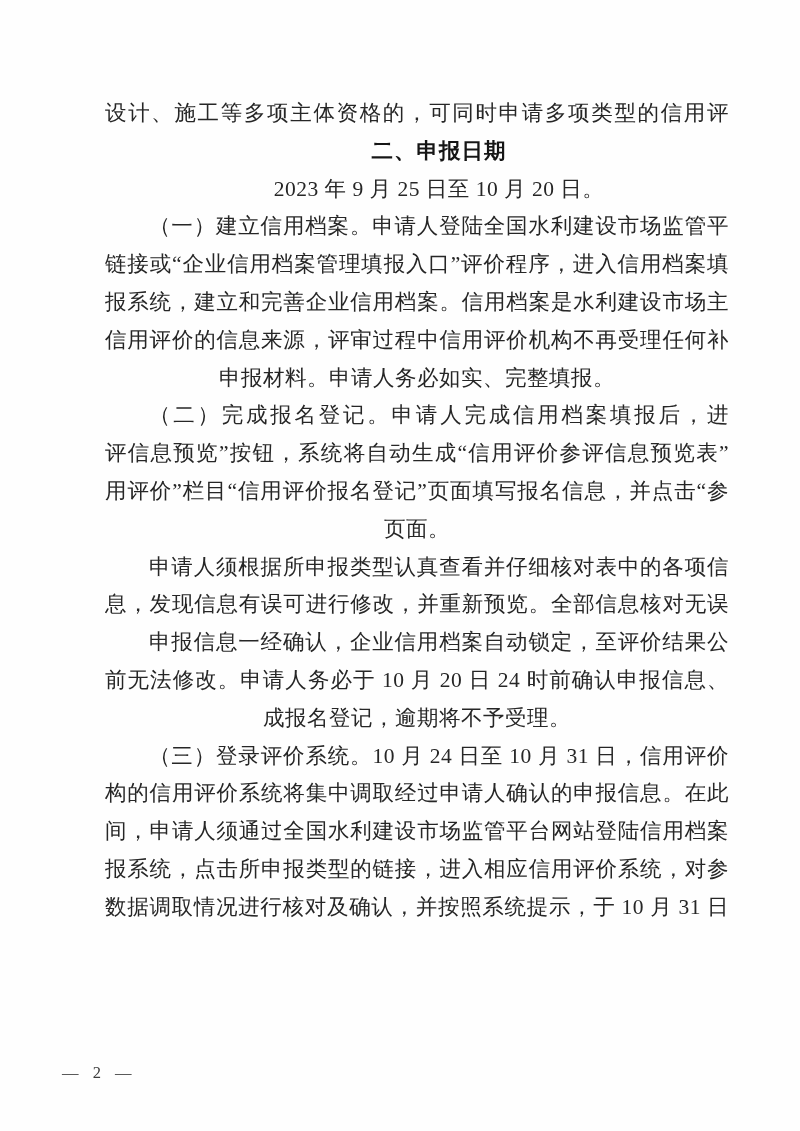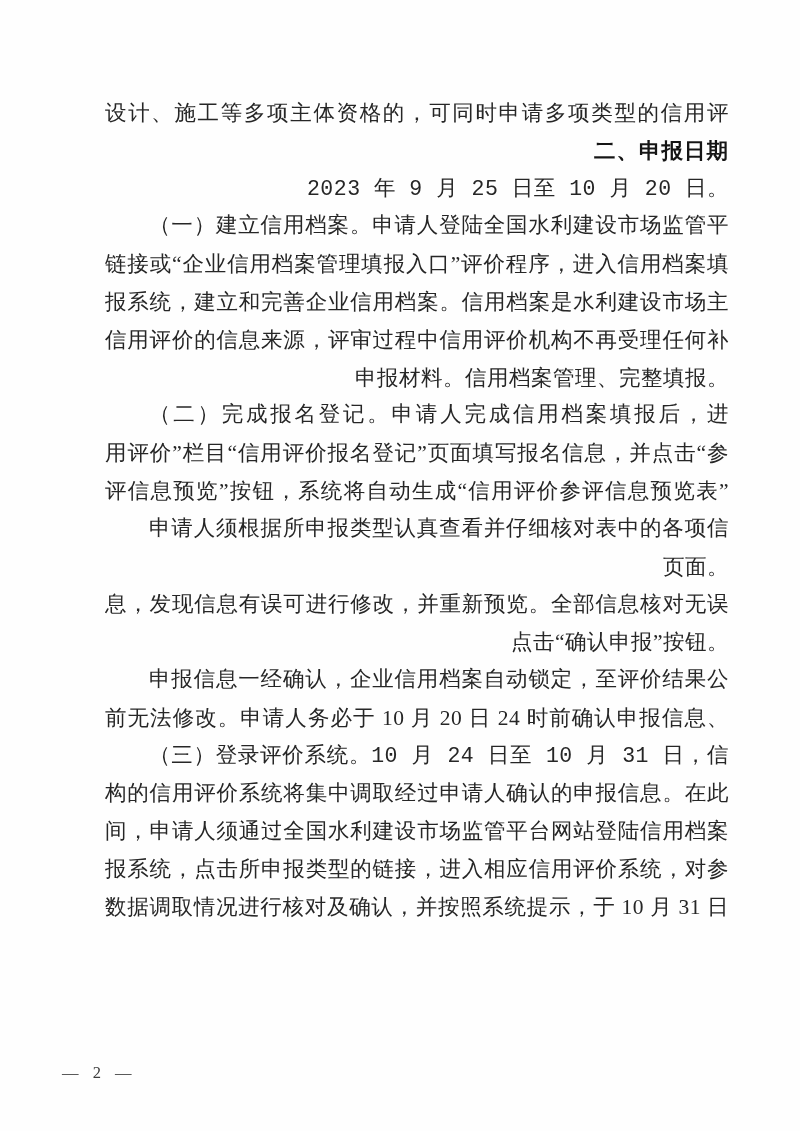--- a/index.html
+++ b/index.html
@@ -19,27 +19,27 @@
     width: 624px;
   }
   .line {
     height: 37.8px;
     line-height: 37.8px;
     font-size: 21.5px;
     color: #262626;
     letter-spacing: 0.5px;
     overflow: hidden;
   }
-  .line.indent { text-indent: 44px; font-family: Liberation Mono, monospace; }
+  .line.indent { text-indent: 44px; }
   .line.fill {
     text-align: justify;
     text-align-last: justify;
   }
   .line.short {
-    text-align: right;
+    text-align: center;
     white-space: nowrap;
   }
   .line.heading {
     font-family: "Liberation Sans", sans-serif;
     font-weight: 700;
     color: #151515;
     letter-spacing: 1px;
   }
   .footer {
     position: absolute;
@@ -57,30 +57,30 @@
 
 <div class="page">
   <div class="content" id="document-body">
       <div class="line fill">设计、施工等多项主体资格的，可同时申请多项类型的信用评价。</div>
       <div class="line heading indent short">二、申报日期</div>
       <div class="line indent short">2023 年 9 月 25 日至 10 月 20 日。</div>
       <div class="line indent fill">（一）建立信用档案。申请人登陆全国水利建设市场监管平台</div>
       <div class="line fill">链接或“企业信用档案管理填报入口”评价程序，进入信用档案填</div>
       <div class="line fill">报系统，建立和完善企业信用档案。信用档案是水利建设市场主体</div>
       <div class="line fill">信用评价的信息来源，评审过程中信用评价机构不再受理任何补充</div>
-      <div class="line short">申报材料。信用档案管理、完整填报。</div>
+      <div class="line short">申报材料。申请人务必如实、完整填报。</div>
       <div class="line indent fill">（二）完成报名登记。申请人完成信用档案填报后，进入“信</div>
+      <div class="line fill">评信息预览”按钮，系统将自动生成“信用评价参评信息预览表”</div>
       <div class="line fill">用评价”栏目“信用评价报名登记”页面填写报名信息，并点击“参</div>
-      <div class="line fill">评信息预览”按钮，系统将自动生成“信用评价参评信息预览表”</div>
+      <div class="line short">页面。</div>
       <div class="line indent fill">申请人须根据所申报类型认真查看并仔细核对表中的各项信</div>
-      <div class="line short">页面。</div>
       <div class="line fill">息，发现信息有误可进行修改，并重新预览。全部信息核对无误后，</div>
-      <div class="line short">点击“确认申报”按钮。</div>
       <div class="line indent fill">申报信息一经确认，企业信用档案自动锁定，至评价结果公告</div>
       <div class="line fill">前无法修改。申请人务必于 10 月 20 日 24 时前确认申报信息、完</div>
+      <div class="line short">成报名登记，逾期将不予受理。</div>
       <div class="line indent fill">（三）登录评价系统。10 月 24 日至 10 月 31 日，信用评价机</div>
       <div class="line fill">构的信用评价系统将集中调取经过申请人确认的申报信息。在此期</div>
       <div class="line fill">间，申请人须通过全国水利建设市场监管平台网站登陆信用档案填</div>
       <div class="line fill">报系统，点击所申报类型的链接，进入相应信用评价系统，对参评</div>
       <div class="line fill">数据调取情况进行核对及确认，并按照系统提示，于 10 月 31 日 24</div>
     </div>
   <div class="footer">— 2 —</div>
 </div>
 
 </body></html>

